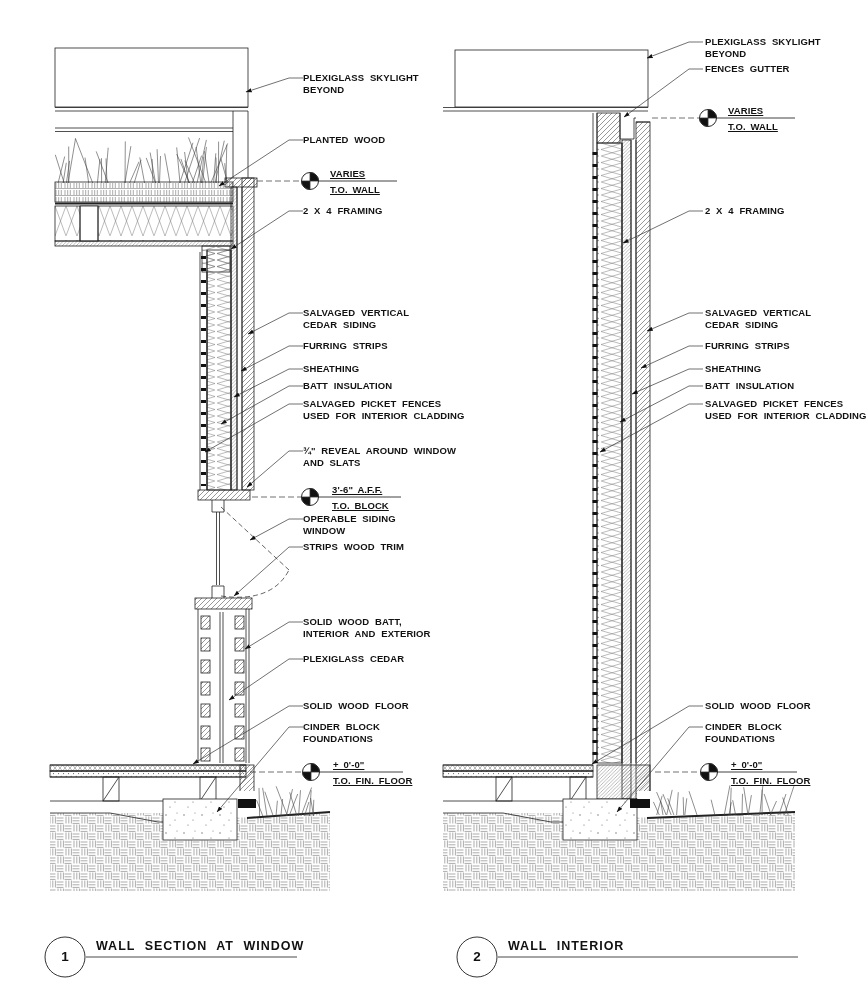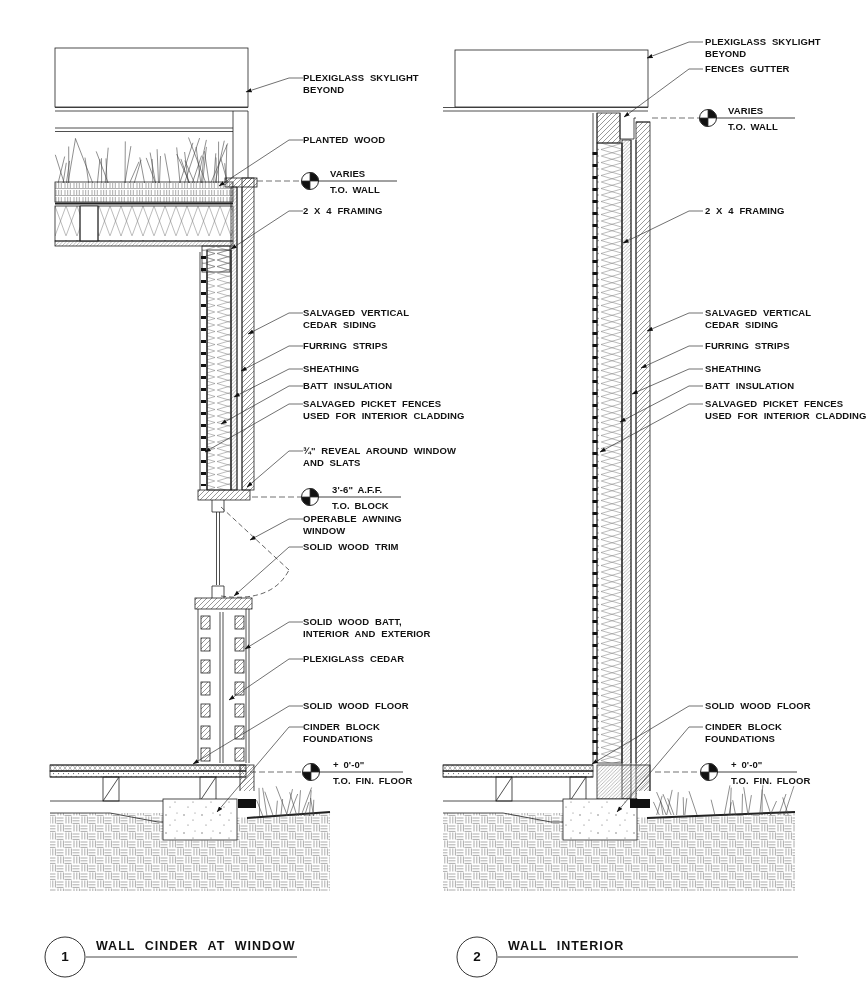--- a/index.html
+++ b/index.html
@@ -2,21 +2,21 @@
 <html><head>
 <meta charset="utf-8">
 <style>
   html,body{margin:0;padding:0;background:#fff;}
   .sheet{position:relative;width:868px;height:1000px;background:#fff;overflow:hidden;
          font-family:"Liberation Sans",sans-serif;}
   svg{position:absolute;left:0;top:0;}
   .lbl{position:absolute;font:bold 9.5px/11.5px "Liberation Sans",sans-serif;color:#111;
        letter-spacing:.1px;word-spacing:3px;white-space:pre-line;}
   .mk{position:absolute;font:bold 9.5px/11px "Liberation Sans",sans-serif;color:#111;
-      letter-spacing:.1px;word-spacing:2px;white-space:nowrap;}
+      letter-spacing:.1px;word-spacing:2px;white-space:nowrap;text-decoration:underline;}
   .sec-title{position:absolute;font:bold 12.5px/15px "Liberation Sans",sans-serif;color:#111;
       letter-spacing:1px;word-spacing:5px;white-space:nowrap;}
   .sec-num{position:absolute;width:40px;text-align:center;
       font:bold 13.5px/16px "Liberation Sans",sans-serif;color:#111;}
 </style>
 </head>
 <body>
 
 <div class="sheet">
 
@@ -331,23 +331,23 @@
 <div class="lbl" style="left:303px;top:205px">2 X 4 FRAMING</div>
 <div class="lbl" style="left:303px;top:307px">SALVAGED VERTICAL
 CEDAR SIDING</div>
 <div class="lbl" style="left:303px;top:340px">FURRING STRIPS</div>
 <div class="lbl" style="left:303px;top:363px">SHEATHING</div>
 <div class="lbl" style="left:303px;top:380px">BATT INSULATION</div>
 <div class="lbl" style="left:303px;top:398px">SALVAGED PICKET FENCES
 USED FOR INTERIOR CLADDING</div>
 <div class="lbl" style="left:303px;top:445px">¾" REVEAL AROUND WINDOW
 AND SLATS</div>
-<div class="lbl" style="left:303px;top:513px">OPERABLE AWNING
+<div class="lbl" style="left:303px;top:513px">OPERABLE SIDING
 WINDOW</div>
-<div class="lbl" style="left:303px;top:541px">SOLID WOOD TRIM</div>
+<div class="lbl" style="left:303px;top:541px">STRIPS WOOD TRIM</div>
 <div class="lbl" style="left:303px;top:616px">SOLID WOOD BATT,
 INTERIOR AND EXTERIOR</div>
 <div class="lbl" style="left:303px;top:653px">PLEXIGLASS CEDAR</div>
 <div class="lbl" style="left:303px;top:700px">SOLID WOOD FLOOR</div>
 <div class="lbl" style="left:303px;top:721px">CINDER BLOCK
 FOUNDATIONS</div>
 
 <div class="mk" style="left:330px;top:168px">VARIES</div>
 <div class="mk" style="left:330px;top:184px">T.O. WALL</div>
 <div class="mk" style="left:332px;top:484px">3'-6" A.F.F.</div>
@@ -369,17 +369,17 @@
 <div class="lbl" style="left:705px;top:700px">SOLID WOOD FLOOR</div>
 <div class="lbl" style="left:705px;top:721px">CINDER BLOCK
 FOUNDATIONS</div>
 
 <div class="mk" style="left:728px;top:105px">VARIES</div>
 <div class="mk" style="left:728px;top:121px">T.O. WALL</div>
 <div class="mk" style="left:731px;top:759px">+ 0'-0"</div>
 <div class="mk" style="left:731px;top:775px">T.O. FIN. FLOOR</div>
 
 <div class="sec-num" style="left:45px;top:949px">1</div>
-<div class="sec-title" style="left:96px;top:939px">WALL CINDER AT WINDOW</div>
+<div class="sec-title" style="left:96px;top:939px">WALL SECTION AT WINDOW</div>
 <div class="sec-num" style="left:457px;top:949px">2</div>
 <div class="sec-title" style="left:508px;top:939px">WALL INTERIOR</div>
 
 </div>
 
 </body></html>

